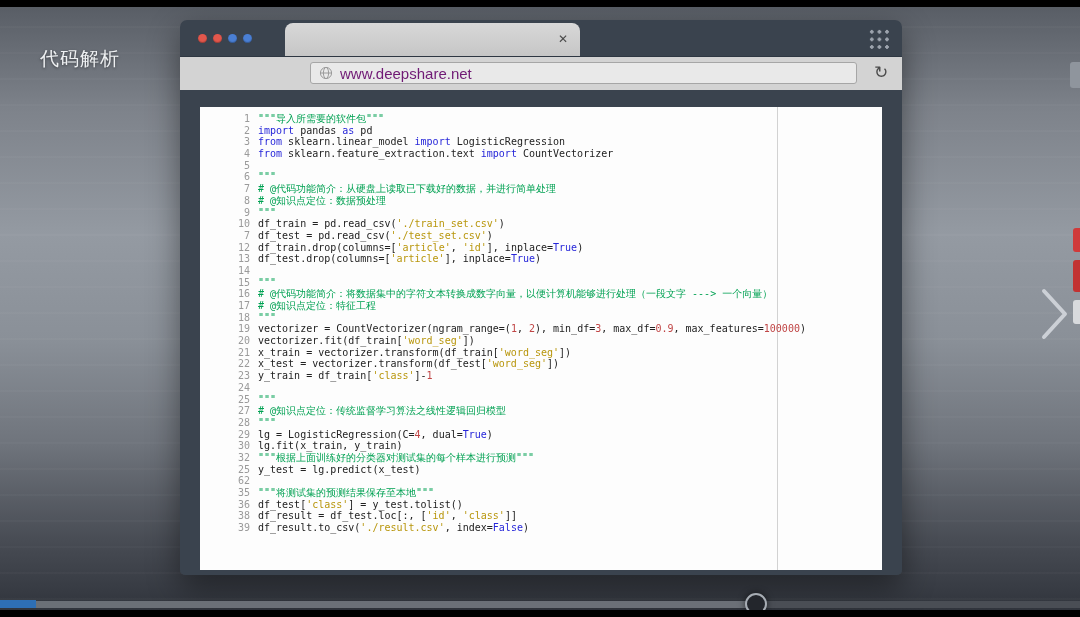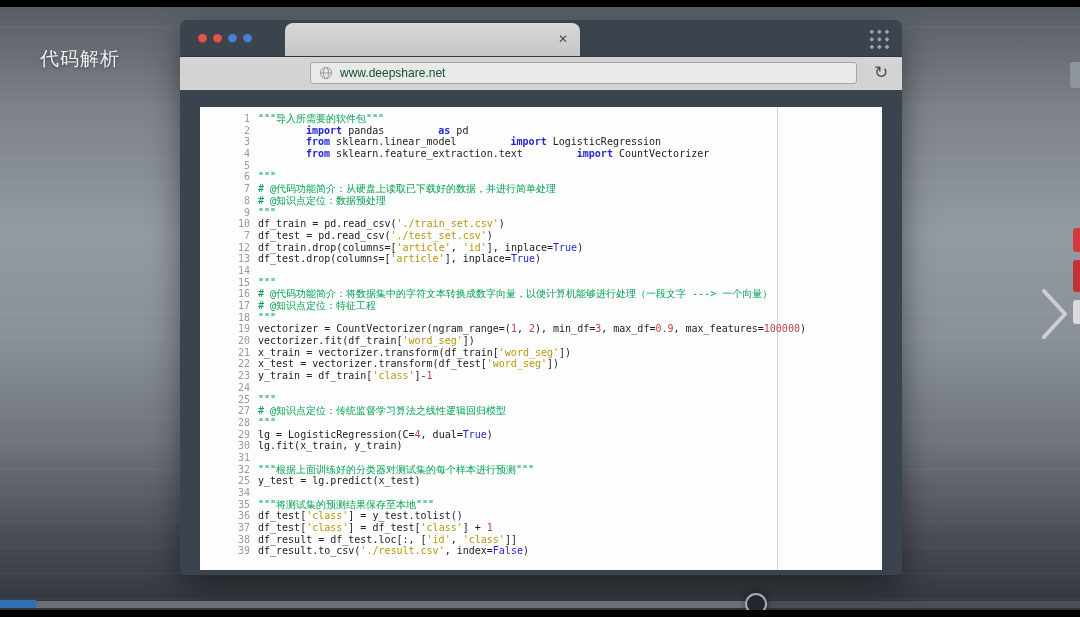--- a/index.html
+++ b/index.html
@@ -22,31 +22,31 @@
   .titlebar{position:absolute;left:0;top:0;width:100%;height:36px;background:#3a434e;border-bottom:1px solid #2e3742;}
   .traffic{position:absolute;left:18px;top:14px;display:flex;gap:6px;}
   .traffic .dot{width:9px;height:9px;border-radius:50%;box-shadow:inset 0 -1px 1px rgba(0,0,0,.3);}
   .tab{position:absolute;left:105px;top:3px;width:295px;height:33px;background:linear-gradient(#d8d8d8,#c6c6c6);border-radius:8px 8px 0 0;}
   .tab-close{position:absolute;right:12px;top:9px;font-size:12px;color:#4a4a4a;line-height:14px;cursor:default;}
   .grid-icon{position:absolute;right:12px;top:7px;width:23px;height:24px;
     background-image:radial-gradient(circle,#9ca3ad 1.5px,transparent 1.7px);
     background-size:7.6px 7.6px;background-position:1px 1px;}
   .addressbar{position:absolute;left:0;top:37px;width:100%;height:33px;background:#d3d3d3;}
   .url-field{position:absolute;left:130px;top:5px;width:547px;height:22px;background:#e9e9e9;border:1px solid #a6a6a6;border-radius:3px;box-sizing:border-box;display:flex;align-items:center;gap:7px;padding:0 8px;}
-  .url-text{font-size:12px;color:#14532d;}
+  .url-text{font-size:15px;color:#701a75;}
   .refresh{position:absolute;right:8px;top:3px;width:26px;height:26px;font-size:17px;color:#4c4c4c;text-align:center;line-height:26px;}
 
   .browser-body{position:absolute;left:0;top:70px;width:100%;height:485px;background:#3a434e;}
   .code-panel{position:absolute;left:20px;top:17px;width:682px;height:463px;background:#fdfdfd;overflow:hidden;}
   .ruler{position:absolute;left:577px;top:0;width:0;height:100%;border-left:1px solid #d2d2d2;}
   .code-lines{position:absolute;left:0;top:6px;width:100%;font-family:"DejaVu Sans Mono","Liberation Mono",monospace;font-size:10px;}
   .code-line{height:11.7px;line-height:11.7px;white-space:pre;}
   .ln{display:inline-block;width:50px;text-align:right;padding-right:8px;color:#9a9a9a;}
   .tok-p{color:#222;}
-  .tok-k{color:#2626d9;font-weight:bold;margin-left:48px;}
+  .tok-k{color:#2626d9;font-weight:normal;}
   .tok-c{color:#00a152;}
   .tok-s{color:#b8960c;}
   .tok-n{color:#c04545;}
   .tok-b{color:#2626d9;font-weight:normal;}
 
   .next-chevron{position:absolute;left:1036px;top:286px;width:36px;height:56px;}
   .sliver{position:absolute;border-radius:3px 0 0 3px;}
   .sliver.s1{left:1070px;top:62px;width:10px;height:26px;background:#8f959d;}
   .sliver.s2{left:1073px;top:228px;width:7px;height:24px;background:#d03a3a;}
   .sliver.s3{left:1073px;top:260px;width:7px;height:32px;background:#c23232;}
@@ -117,27 +117,25 @@
             <div class="code-line"><span class="ln">20</span><span class="tok-p">vectorizer.fit(df_train[</span><span class="tok-s">'word_seg'</span><span class="tok-p">])</span></div>
             <div class="code-line"><span class="ln">21</span><span class="tok-p">x_train = vectorizer.transform(df_train[</span><span class="tok-s">'word_seg'</span><span class="tok-p">])</span></div>
             <div class="code-line"><span class="ln">22</span><span class="tok-p">x_test = vectorizer.transform(df_test[</span><span class="tok-s">'word_seg'</span><span class="tok-p">])</span></div>
             <div class="code-line"><span class="ln">23</span><span class="tok-p">y_train = df_train[</span><span class="tok-s">'class'</span><span class="tok-p">]-</span><span class="tok-n">1</span></div>
             <div class="code-line"><span class="ln">24</span></div>
             <div class="code-line"><span class="ln">25</span><span class="tok-c">"""</span></div>
             <div class="code-line"><span class="ln">27</span><span class="tok-c"># @知识点定位：传统监督学习算法之线性逻辑回归模型</span></div>
             <div class="code-line"><span class="ln">28</span><span class="tok-c">"""</span></div>
             <div class="code-line"><span class="ln">29</span><span class="tok-p">lg = LogisticRegression(C=</span><span class="tok-n">4</span><span class="tok-p">, dual=</span><span class="tok-b">True</span><span class="tok-p">)</span></div>
             <div class="code-line"><span class="ln">30</span><span class="tok-p">lg.fit(x_train, y_train)</span></div>
-            <div class="code-line"><span class="ln">31</span></div>
             <div class="code-line"><span class="ln">32</span><span class="tok-c">"""根据上面训练好的分类器对测试集的每个样本进行预测"""</span></div>
             <div class="code-line"><span class="ln">25</span><span class="tok-p">y_test = lg.predict(x_test)</span></div>
-            <div class="code-line"><span class="ln">34</span></div>
+            <div class="code-line"><span class="ln">62</span></div>
             <div class="code-line"><span class="ln">35</span><span class="tok-c">"""将测试集的预测结果保存至本地"""</span></div>
             <div class="code-line"><span class="ln">36</span><span class="tok-p">df_test[</span><span class="tok-s">'class'</span><span class="tok-p">] = y_test.tolist()</span></div>
-            <div class="code-line"><span class="ln">37</span><span class="tok-p">df_test[</span><span class="tok-s">'class'</span><span class="tok-p">] = df_test[</span><span class="tok-s">'class'</span><span class="tok-p">] + </span><span class="tok-n">1</span></div>
             <div class="code-line"><span class="ln">38</span><span class="tok-p">df_result = df_test.loc[:, [</span><span class="tok-s">'id'</span><span class="tok-p">, </span><span class="tok-s">'class'</span><span class="tok-p">]]</span></div>
             <div class="code-line"><span class="ln">39</span><span class="tok-p">df_result.to_csv(</span><span class="tok-s">'./result.csv'</span><span class="tok-p">, index=</span><span class="tok-b">False</span><span class="tok-p">)</span></div>
           </div>
       </div>
     </div>
   </div>
 
   <svg class="next-chevron" viewBox="0 0 36 56">
     <polyline points="8,5 29,28 8,51" fill="none" stroke="#ccd0d6" stroke-width="4" stroke-linecap="round" stroke-linejoin="round"></polyline>
   </svg>

